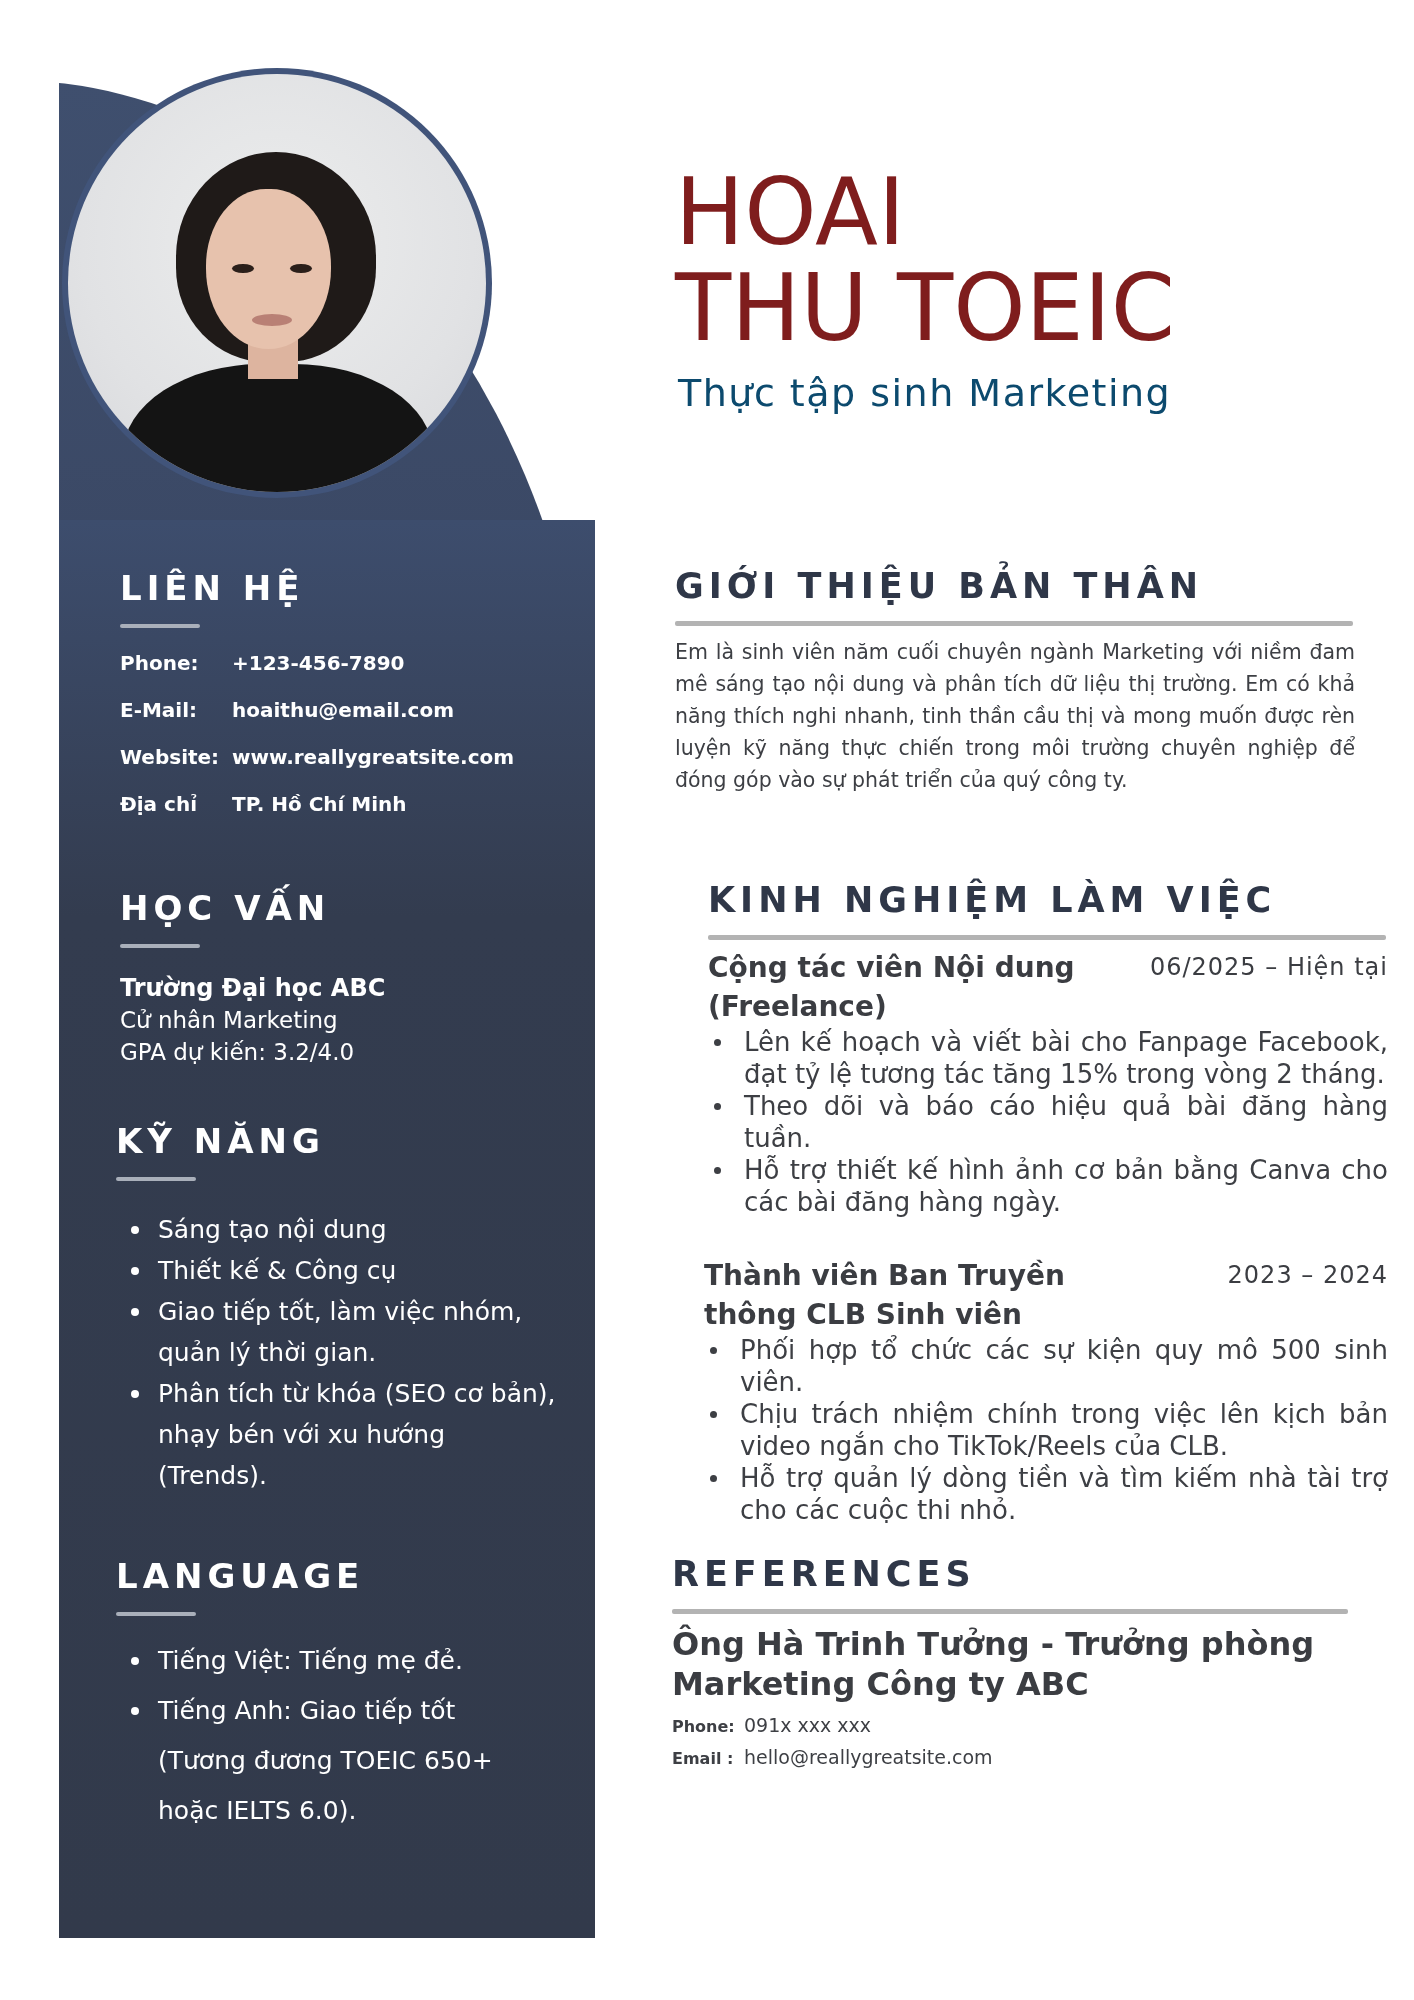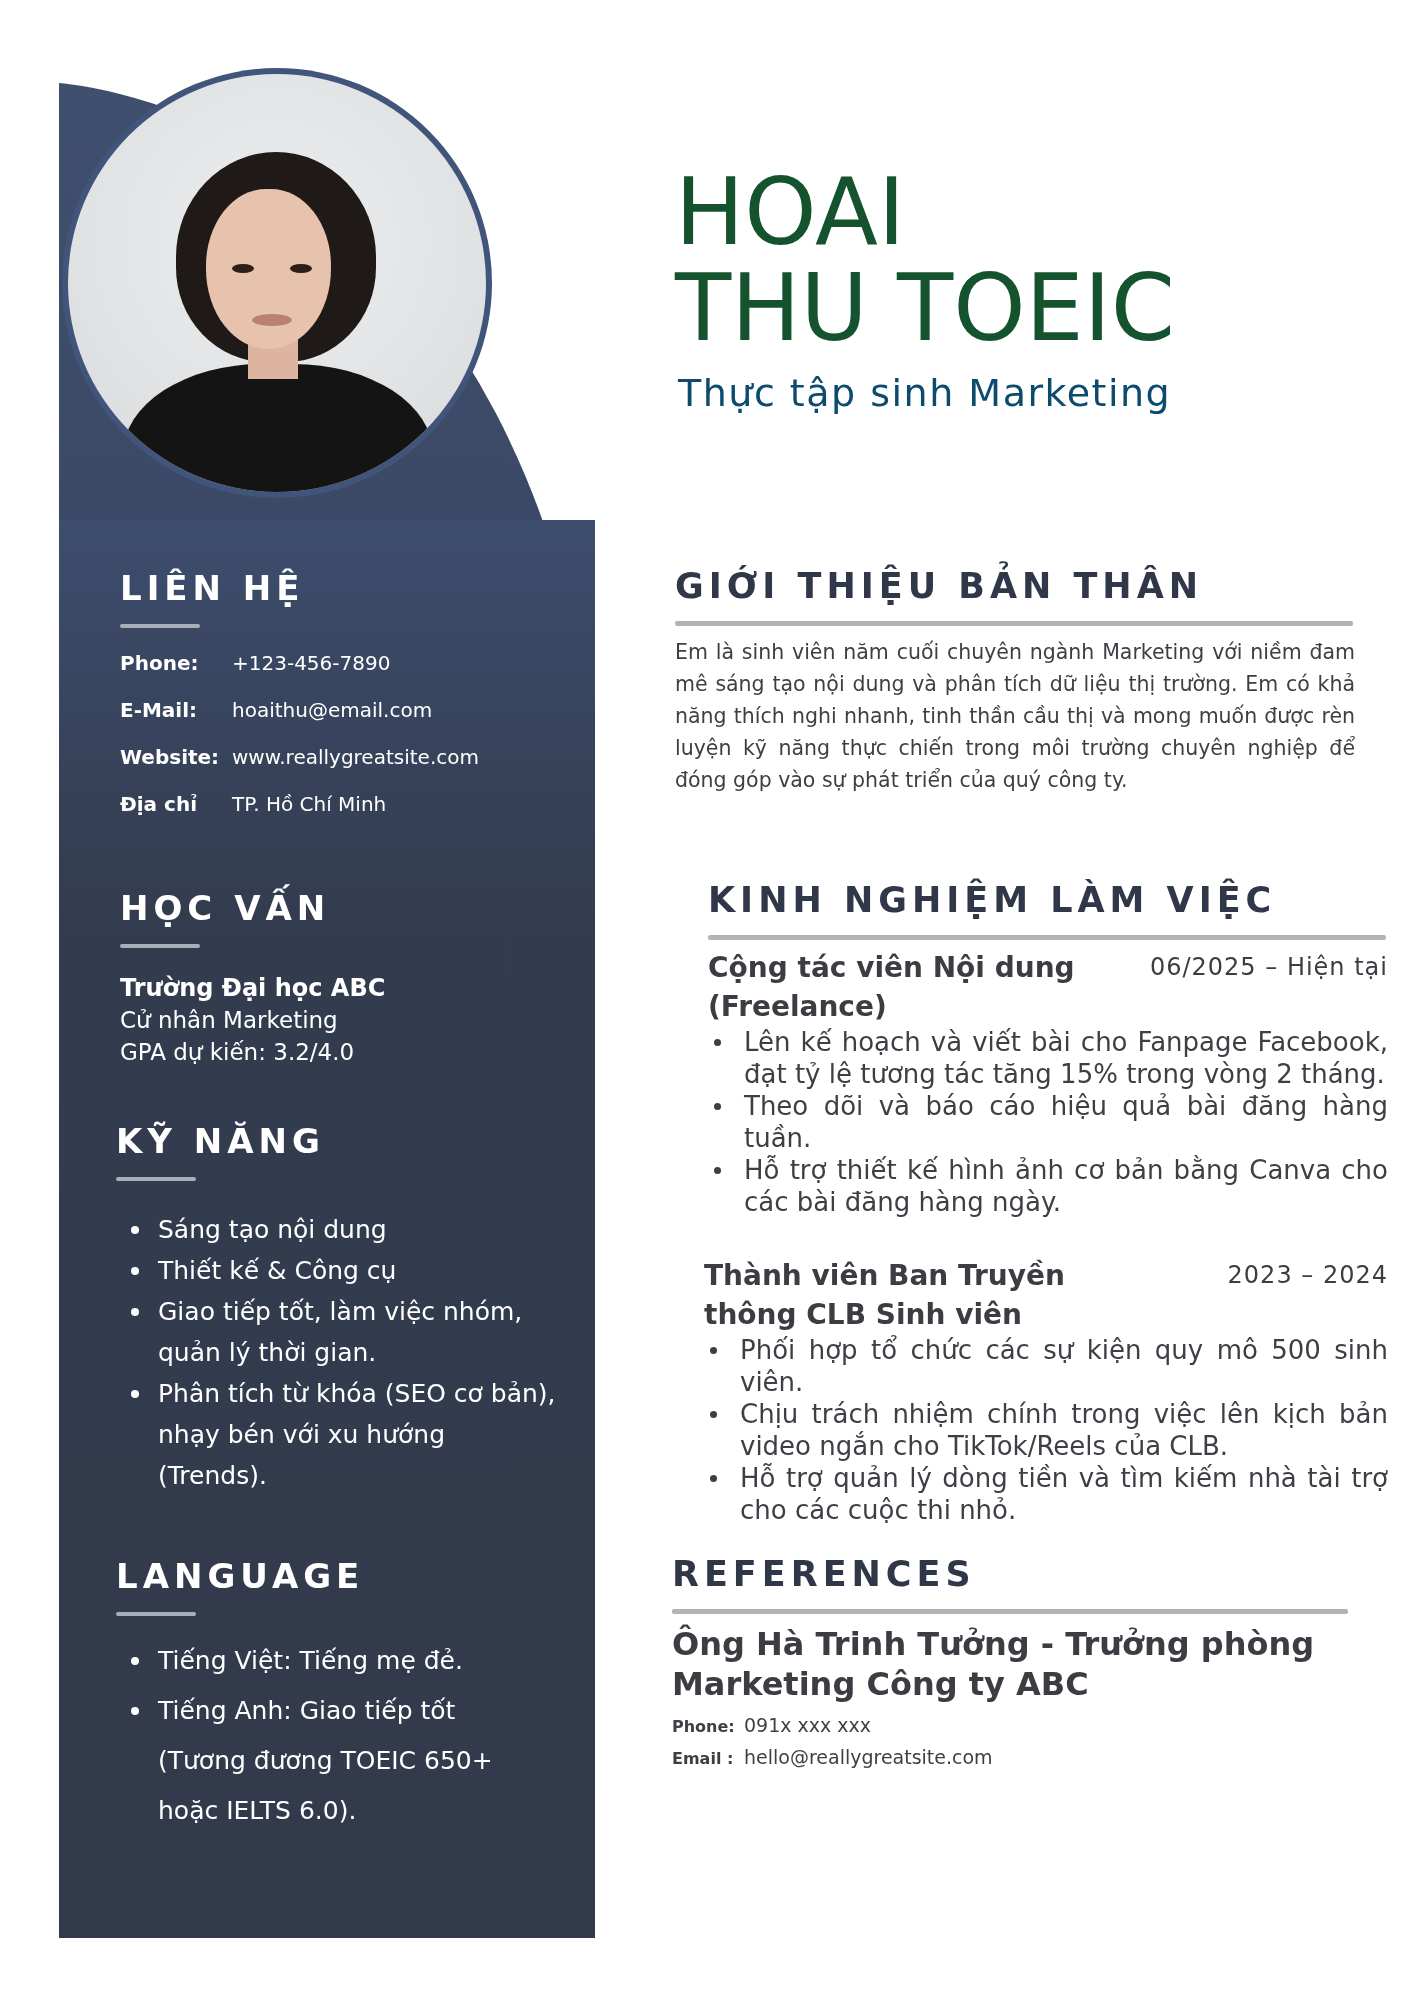--- a/index.html
+++ b/index.html
@@ -50,35 +50,35 @@
   .side-section { position: absolute; left: 120px; color: #ffffff; }
   .side-heading {
     font-family: "DejaVu Sans", sans-serif; font-weight: bold; font-size: 34px;
     letter-spacing: 5px; color: #ffffff; line-height: 40px;
   }
   .side-underline { width: 80px; height: 4px; background: #a9afba; margin-top: 16px; border-radius: 2px; }
 
   .contact-row { display: flex; font-size: 20px; line-height: 24px; margin-top: 23px; }
   .contact-row:first-of-type { margin-top: 0; }
   .contact-label { width: 112px; font-weight: bold; }
-  .contact-value { font-weight: normal; }
+  .contact-value { font-weight: bold; }
 
   .edu-school { font-size: 24px; font-weight: bold; line-height: 32px; }
   .edu-line { font-size: 23px; line-height: 32px; }
 
   .side-list { list-style: none; margin-left: 12px; }
   .side-list li { position: relative; padding-left: 30px; font-size: 25px; line-height: 41px; }
   .side-list li::before {
     content: ""; position: absolute; left: 3px; top: 17px; width: 8px; height: 8px; border-radius: 50%; background: #ffffff;
   }
   .lang-list li { line-height: 50px; }
   .lang-list li::before { top: 21px; }
 
   
-  .name { position: absolute; left: 675px; top: 165px; font-size: 92px; line-height: 96px; color: #14532d; font-weight: normal; letter-spacing: 0px; }
+  .name { position: absolute; left: 675px; top: 165px; font-size: 92px; line-height: 96px; color: #7f1d1d; font-weight: normal; letter-spacing: 0px; }
   .role { position: absolute; left: 678px; top: 371px; font-size: 38px; color: #0c4a6e; letter-spacing: 1.5px; }
 
   .main-section { position: absolute; left: 675px; width: 680px; }
   .main-heading { font-size: 35px; font-weight: bold; letter-spacing: 5px; color: #2f3748; line-height: 42px; }
   .main-rule { height: 5px; background: #b3b3b3; margin-top: 14px; width: 678px; border-radius: 2px; }
   .para { font-size: 20.5px; line-height: 32px; color: #3d3f44; text-align: justify; margin-top: 10px; }
 
   .job-head { display: flex; justify-content: space-between; margin-top: 8px; }
   .job-title { font-size: 28px; font-weight: bold; line-height: 39px; color: #3b3d42; width: 420px; }
   .job-date { font-size: 24px; line-height: 39px; color: #3b3d42; letter-spacing: 1px; white-space: nowrap; }

